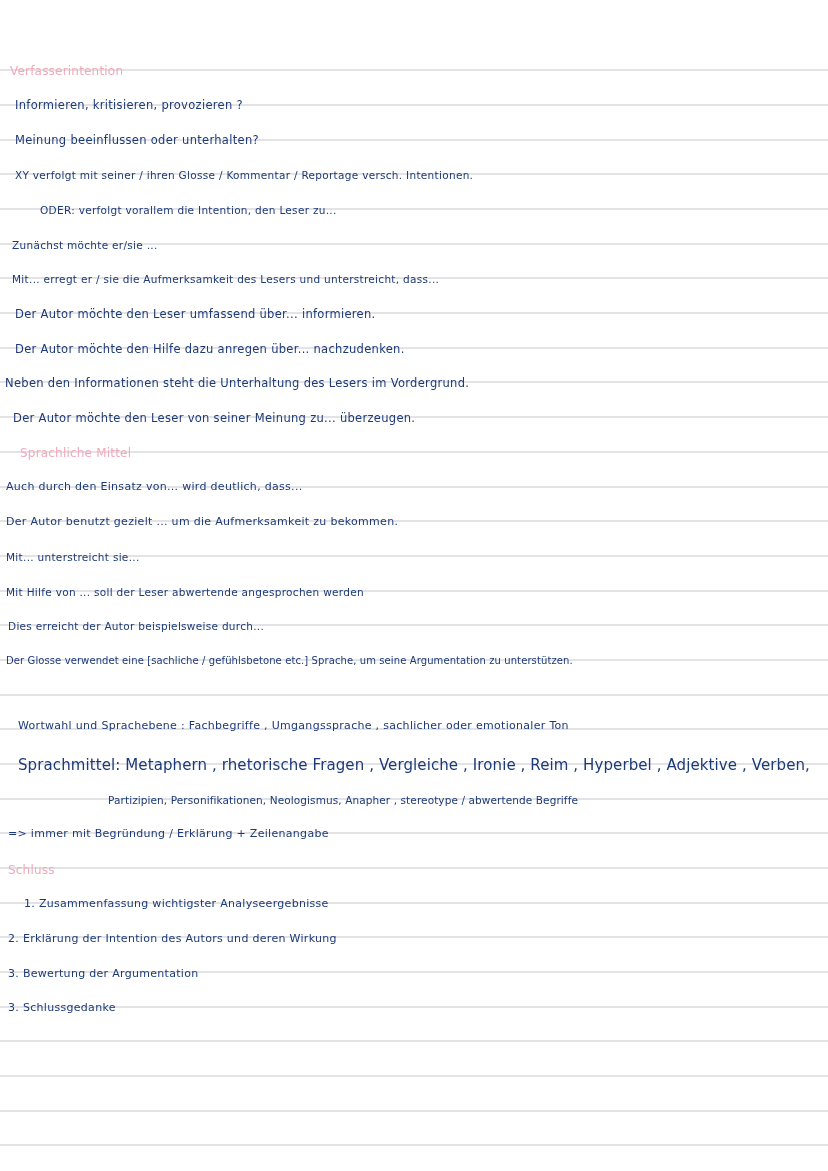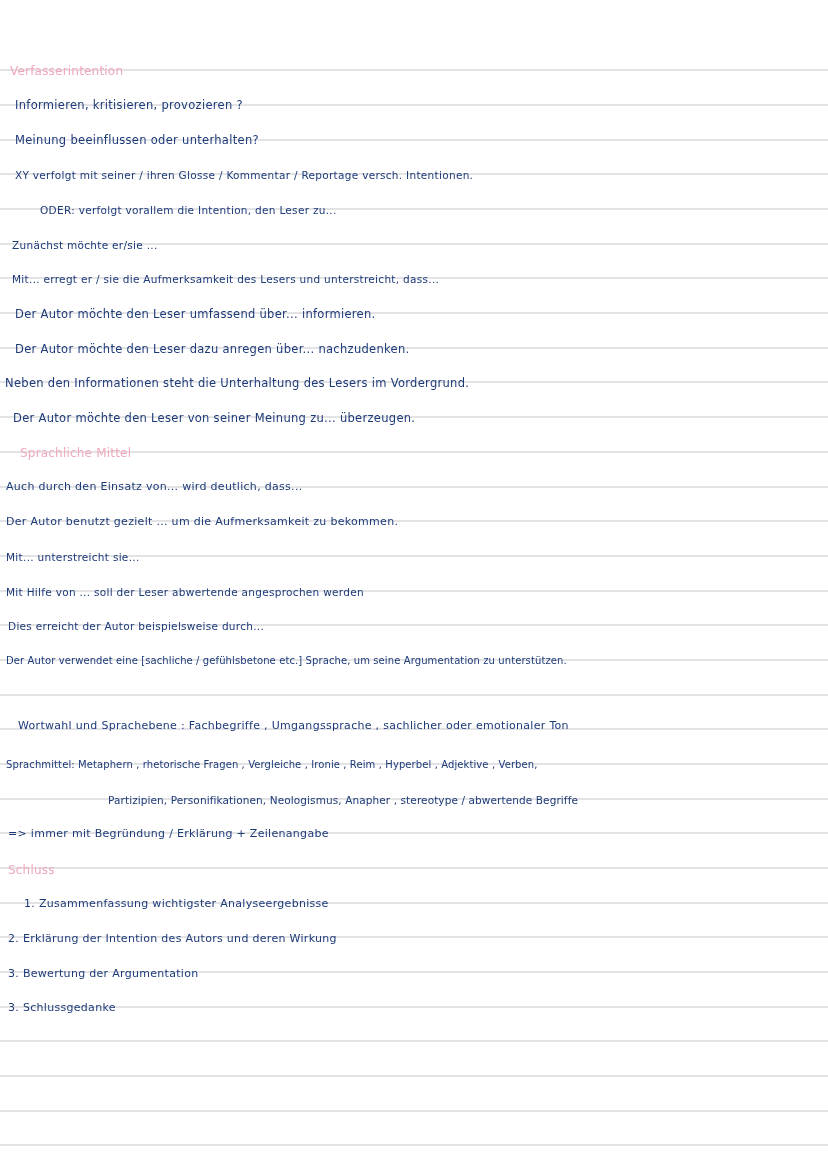--- a/index.html
+++ b/index.html
@@ -50,35 +50,35 @@
 
   <div>
     <div class="line heading" style="top:56px;left:10px">Verfasserintention</div>
     <div class="line" style="top:90px;left:15px">Informieren, kritisieren, provozieren ?</div>
     <div class="line" style="top:125px;left:15px">Meinung beeinflussen oder unterhalten?</div>
     <div class="line" style="top:160px;left:15px;font-size:10.5px">XY verfolgt mit seiner / ihren Glosse / Kommentar / Reportage versch. Intentionen.</div>
     <div class="line" style="top:195px;left:40px;font-size:10.5px">ODER: verfolgt vorallem die Intention, den Leser zu...</div>
     <div class="line" style="top:230px;left:12px;font-size:10.5px">Zunächst möchte er/sie ...</div>
     <div class="line" style="top:264px;left:12px;font-size:10.5px">Mit... erregt er / sie die Aufmerksamkeit des Lesers und unterstreicht, dass...</div>
     <div class="line" style="top:299px;left:15px">Der Autor möchte den Leser umfassend über... informieren.</div>
-    <div class="line" style="top:334px;left:15px">Der Autor möchte den Leser dazu anregen über... nachzudenken.</div>
+    <div class="line" style="top:334px;left:15px">Der Autor möchte den Hilfe dazu anregen über... nachzudenken.</div>
     <div class="line" style="top:368px;left:5px">Neben den Informationen steht die Unterhaltung des Lesers im Vordergrund.</div>
     <div class="line" style="top:403px;left:13px">Der Autor möchte den Leser von seiner Meinung zu... überzeugen.</div>
   </div>
 
   <div>
     <div class="line heading" style="top:438px;left:20px">Sprachliche Mittel</div>
     <div class="line" style="top:472px;left:6px;font-size:11px">Auch durch den Einsatz von... wird deutlich, dass...</div>
     <div class="line" style="top:507px;left:6px;font-size:11px">Der Autor benutzt gezielt ... um die Aufmerksamkeit zu bekommen.</div>
     <div class="line" style="top:542px;left:6px;font-size:10.5px">Mit... unterstreicht sie...</div>
     <div class="line" style="top:577px;left:6px;font-size:10.5px">Mit Hilfe von ... soll der Leser abwertende angesprochen werden</div>
     <div class="line" style="top:611px;left:8px;font-size:10.5px">Dies erreicht der Autor beispielsweise durch...</div>
-    <div class="line" style="top:646px;left:6px;font-size:10px;letter-spacing:0.1px">Der Autor verwendet eine [sachliche / gefühlsbetone etc.] Sprache, um seine Argumentation zu unterstützen.</div>
+    <div class="line" style="top:646px;left:6px;font-size:10px;letter-spacing:0.1px">Der Glosse verwendet eine [sachliche / gefühlsbetone etc.] Sprache, um seine Argumentation zu unterstützen.</div>
     <div class="line" style="top:711px;left:18px;font-size:11px">Wortwahl und Sprachebene : Fachbegriffe , Umgangssprache , sachlicher oder emotionaler Ton</div>
-    <div class="line" style="top:750px;left:6px;font-size:10px;letter-spacing:0.1px">Sprachmittel: Metaphern , rhetorische Fragen , Vergleiche , Ironie , Reim , Hyperbel , Adjektive , Verben,</div>
+    <div class="line" style="top:750px;left:18px;font-size:15px;letter-spacing:0.1px">Sprachmittel: Metaphern , rhetorische Fragen , Vergleiche , Ironie , Reim , Hyperbel , Adjektive , Verben,</div>
     <div class="line" style="top:785px;left:108px;font-size:10.5px;letter-spacing:0.1px">Partizipien, Personifikationen, Neologismus, Anapher , stereotype / abwertende Begriffe</div>
     <div class="line" style="top:819px;left:8px;font-size:11px">=&gt; immer mit Begründung / Erklärung + Zeilenangabe</div>
   </div>
 
   <div>
     <div class="line heading" style="top:855px;left:8px">Schluss</div>
     <div class="line" style="top:889px;left:24px;font-size:11px">1. Zusammenfassung wichtigster Analyseergebnisse</div>
     <div class="line" style="top:924px;left:8px;font-size:11px">2. Erklärung der Intention des Autors und deren Wirkung</div>
     <div class="line" style="top:959px;left:8px;font-size:11px">3. Bewertung der Argumentation</div>
     <div class="line" style="top:993px;left:8px;font-size:11px">3. Schlussgedanke</div>

